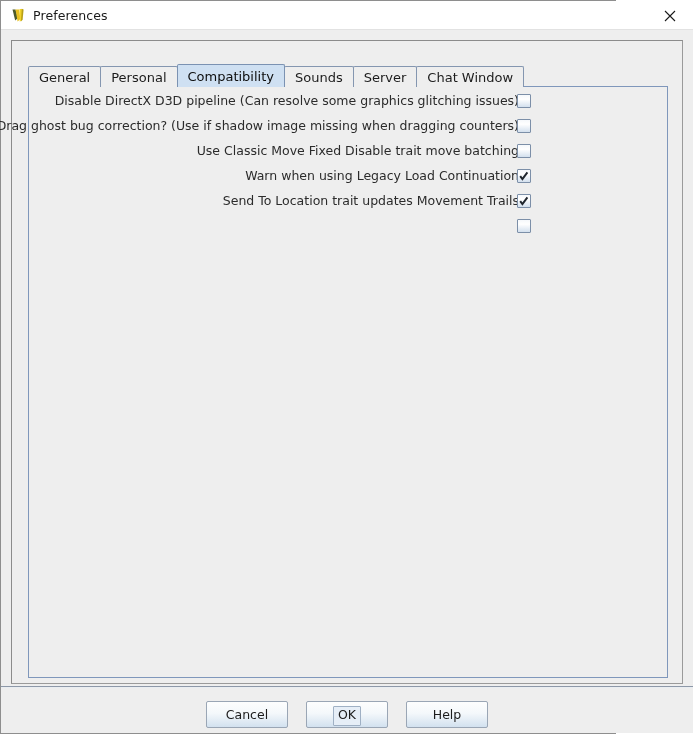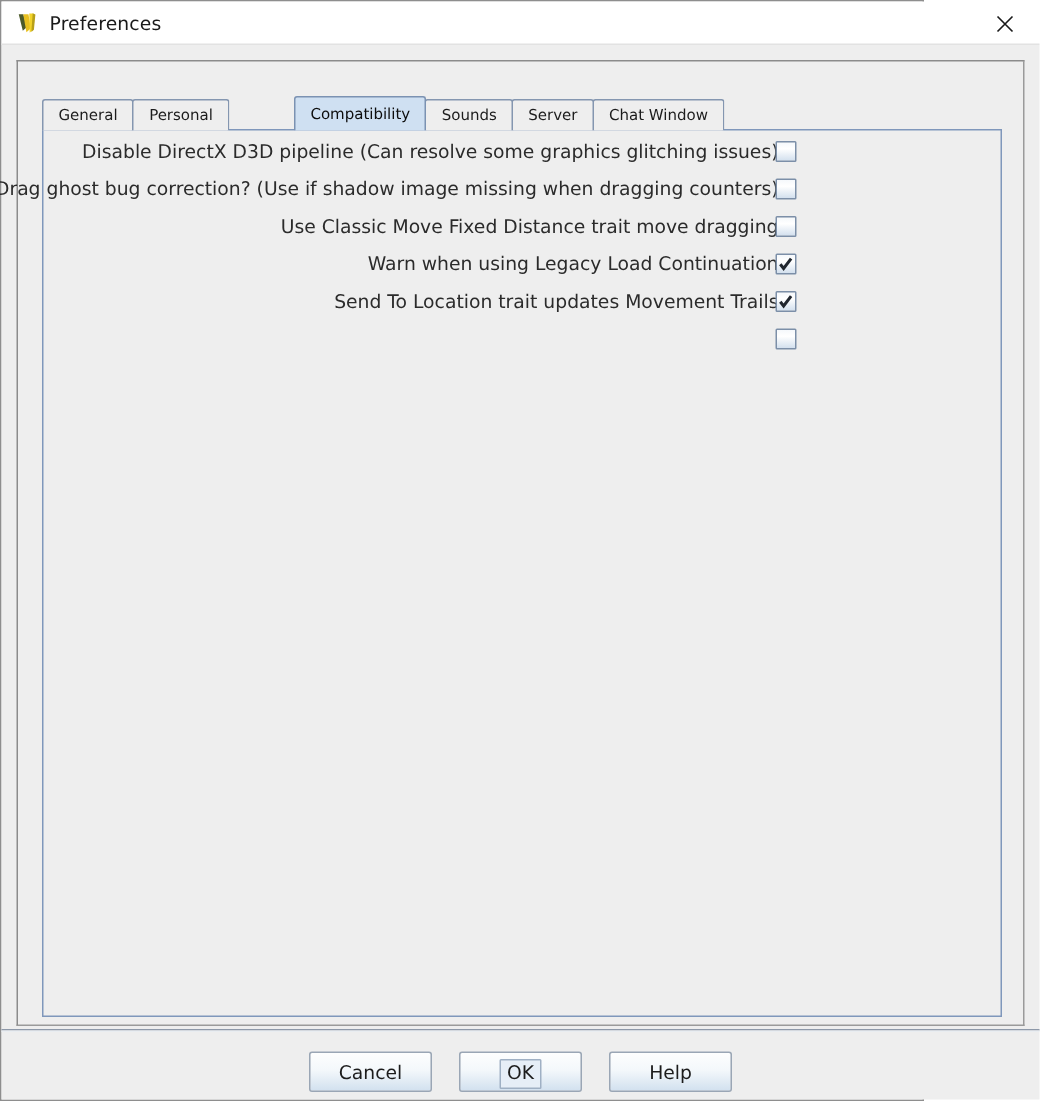--- a/index.html
+++ b/index.html
@@ -91,38 +91,37 @@
     align-items: flex-end;
     z-index: 5;
   }
   .tab {
     position: relative;
     height: 21px;
     box-sizing: border-box;
     padding: 0 10px 0 10px;
     display: flex;
     align-items: center;
-    font-size: 10px;
+    font-size: 13px;
     color: #1c1c1c;
     background: #eeeeee;
     border: 1px solid #8496b0;
     border-bottom: none;
     border-top-left-radius: 2px;
     border-top-right-radius: 2px;
     margin-right: -1px;
     cursor: default;
     white-space: nowrap;
   }
   .tab.selected {
     background: #cfe0f2;
     height: 23px;
     border-color: #7b92b2;
     z-index: 3;
     color: #0d0d0d;
-    margin-left: 44px;
   }
 
   
   .tabpanel {
     position: absolute;
     left: 16px;
     top: 45px;
     width: 640px;
     height: 592px;
     box-sizing: border-box;
@@ -291,21 +290,21 @@
           </div>
 
           <div class="pref-row" style="top:31px;">
             <span class="pref-label">Drag ghost bug correction? (Use if shadow image missing when dragging counters)</span>
             <span class="checkbox">
               
             </span>
           </div>
 
           <div class="pref-row" style="top:56px;">
-            <span class="pref-label">Use Classic Move Fixed Distance trait move dragging</span>
+            <span class="pref-label">Use Classic Move Fixed Disable trait move batching</span>
             <span class="checkbox">
               
             </span>
           </div>
 
           <div class="pref-row" style="top:81px;">
             <span class="pref-label">Warn when using Legacy Load Continuation</span>
             <span class="checkbox checked">
               <svg class="tick" viewBox="0 0 12 12">
                   <path d="M2.2 6.2 L4.4 9.0 L9.4 2.4" stroke="#20262e" stroke-width="2" fill="none"></path>

